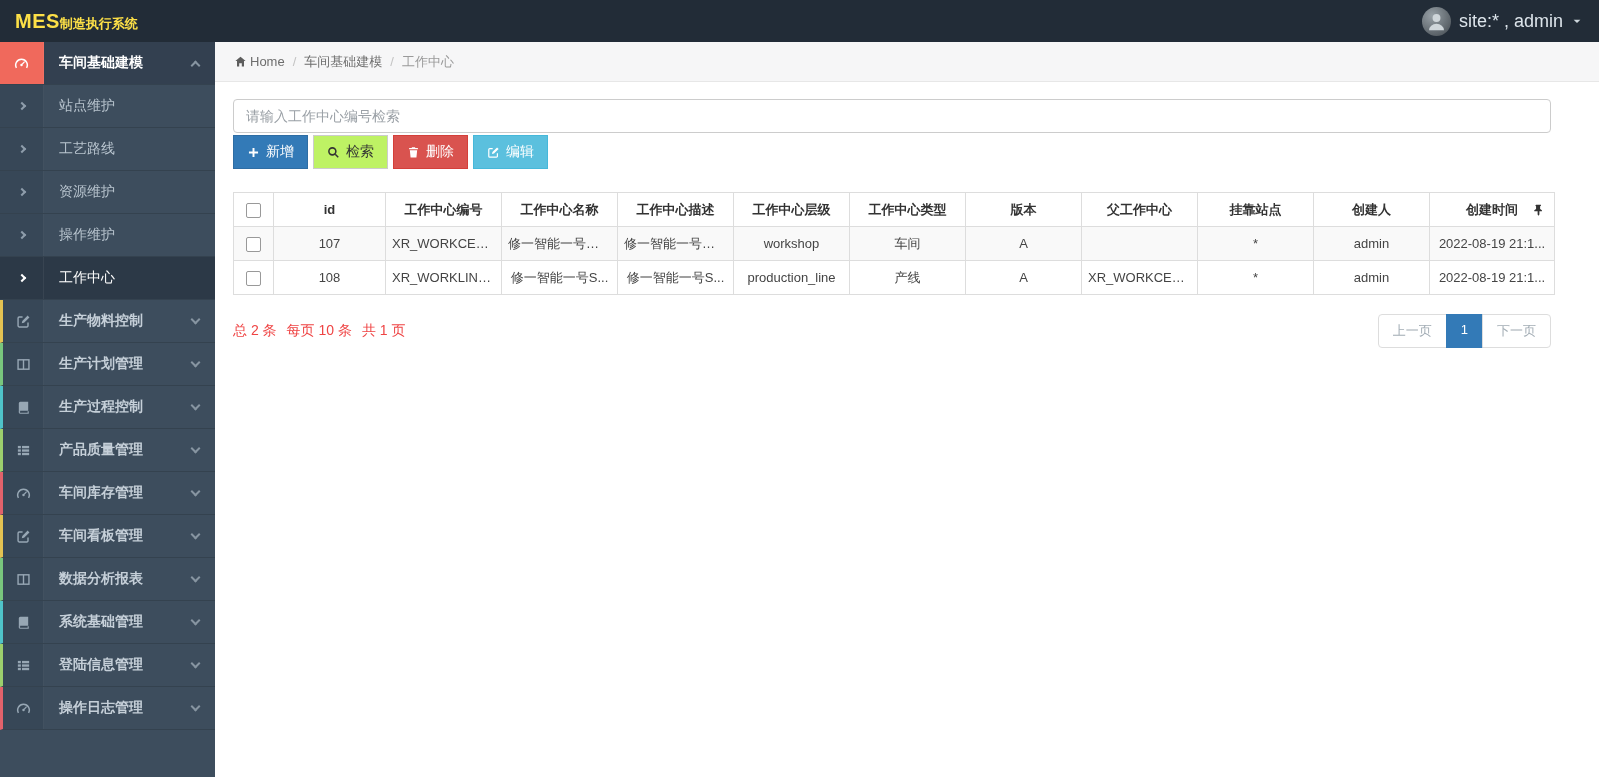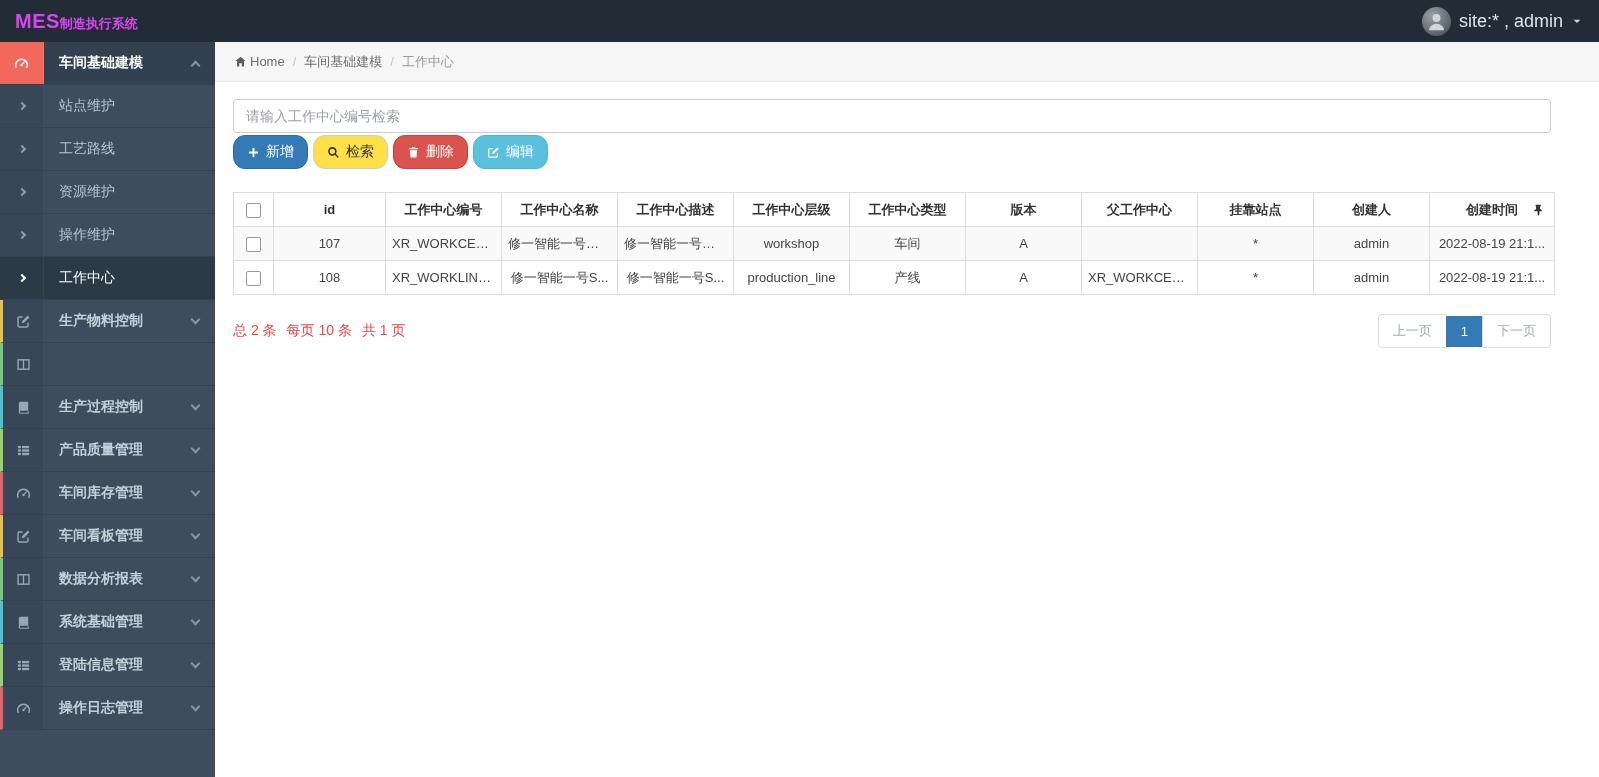--- a/index.html
+++ b/index.html
@@ -2,21 +2,21 @@
 <html><head>
 <meta charset="utf-8">
 <style>
   * { box-sizing: border-box; }
   html,body { margin:0; padding:0; background:#fff; }
   body { font-family:"Liberation Sans","DejaVu Sans",sans-serif; }
   .app { width:1599px; height:777px; display:flex; flex-direction:column; overflow:hidden; background:#fff; }
 
   
   .topbar { flex:0 0 42px; height:42px; background:#222c37; display:flex; align-items:center; }
-  .logo { width:215px; flex:0 0 215px; padding-left:15px; color:#d946ef; white-space:nowrap; }
+  .logo { width:215px; flex:0 0 215px; padding-left:15px; color:#fde047; white-space:nowrap; }
   .logo .mes { font-size:20px; font-weight:bold; letter-spacing:.5px; }
   .logo .suffix { font-size:13px; font-weight:bold; }
   .topbar-right { margin-left:auto; display:flex; align-items:center; gap:8px; padding-right:16px; color:#dde5eb; font-size:18px; cursor:pointer; }
   .avatar { width:29px; height:29px; border-radius:50%; background:radial-gradient(circle at 35% 30%, #97a0a6, #42494f); display:flex; align-items:center; justify-content:center; overflow:hidden; }
   .caret { color:#cdd6dc; display:flex; }
 
   
   .shell { flex:1; display:flex; min-height:0; }
   .sidebar { width:215px; flex:0 0 215px; background:#3d4d5d; overflow:hidden; }
 
@@ -42,37 +42,37 @@
   .breadcrumb { flex:0 0 40px; height:40px; background:#f6f6f7; border-bottom:1px solid #e7e7e7; display:flex; align-items:center; padding-left:19px; font-size:13px; color:#6d6d6d; }
   .bc-home { display:flex; align-items:center; gap:3px; color:#6d6d6d; cursor:pointer; }
   .bc-sep { color:#c3c3c3; padding:0 8px; }
   .bc-cur { color:#9a9a9a; }
 
   .content { padding:17px 48px 0 18px; }
   .search-input { display:block; width:100%; height:34px; border:1px solid #ccc; border-radius:4px; padding:6px 12px; font-size:14px; color:#555; outline:none; font-family:inherit; }
   .search-input::placeholder { color:#9aa0a6; }
 
   .toolbar { margin-top:2px; display:flex; gap:5px; }
-  .btn { height:34px; display:inline-flex; align-items:center; gap:6px; padding:0 13px; border-radius:12px; font-size:14px; border:1px solid transparent; cursor:pointer; font-family:inherit; }
+  .btn { height:34px; display:inline-flex; align-items:center; gap:6px; padding:0 13px; border-radius:0; font-size:14px; border:1px solid transparent; cursor:pointer; font-family:inherit; }
   .btn-primary { background:#337ab7; border-color:#2e6da4; color:#fff; }
-  .btn-default { background:#fde047; border-color:#ccc; color:#333; }
+  .btn-default { background:#bef264; border-color:#ccc; color:#333; }
   .btn-danger  { background:#d9534f; border-color:#d43f3a; color:#fff; }
   .btn-info    { background:#5bc0de; border-color:#46b8da; color:#fff; }
   .bicon { display:flex; }
 
   table.grid { margin-top:23px; border-collapse:collapse; width:100%; font-size:13px; color:#444; table-layout:fixed; }
   .grid th, .grid td { border:1px solid #ddd; text-align:center; padding:7px 6px; height:34px; overflow:hidden; white-space:nowrap; text-overflow:ellipsis; }
   .grid th { font-weight:bold; color:#333; position:relative; background:#fff; }
   .grid tbody tr.odd { background:#f9f9f9; }
   .cb { display:inline-block; width:15px; height:15px; border:1px solid #999; border-radius:2px; background:#fff; vertical-align:middle; cursor:pointer; }
   .pin { position:absolute; right:9px; top:50%; transform:translateY(-50%); color:#333; display:flex; }
 
   .footer-row { display:flex; justify-content:space-between; align-items:center; margin-top:19px; }
   .summary { color:#ef4444; font-size:14px; display:flex; gap:10px; cursor:pointer; }
-  .pagination { display:flex;align-items:center; }
+  .pagination { display:flex; }
   .page-btn { padding:7px 14px; font-size:13px; border:1px solid #ddd; margin-left:-1px; background:#fff; color:#a3adb5; cursor:pointer; }
   .page-btn.first { border-radius:4px 0 0 4px; margin-left:0; }
   .page-btn.last  { border-radius:0 4px 4px 0; }
   .page-btn.active { background:#337ab7; border-color:#337ab7; color:#fff; }
 </style>
 </head>
 <body>
 
 <div class="app">
 
@@ -167,20 +167,26 @@
                 <i class="chev chev-d"></i>
               </span>
             </div>
           </div>
           <div class="mitem group" style="border-left-color:#79c67d">
             <div class="icell">
               <svg width="15" height="15" viewBox="0 0 16 16">
                 <rect x="2.2" y="3" width="11.6" height="10" fill="none" stroke="currentColor" stroke-width="1.5"></rect>
                 <path stroke="currentColor" stroke-width="1.5" d="M8 3v10"></path>
               </svg>
+            </div>
+            <div class="label">
+              <span>生产计划管理</span>
+              <span class="gchev">
+                <i class="chev chev-d"></i>
+              </span>
             </div>
           </div>
           <div class="mitem group" style="border-left-color:#4fc3c9">
             <div class="icell">
               <svg width="15" height="15" viewBox="0 0 16 16">
                 <path fill="currentColor" d="M4.6 1.9h8.4v9.5H4.5A1.6 1.6 0 0 0 3 12.6V3.5a1.6 1.6 0 0 1 1.6-1.6z"></path>
                 <path fill="none" stroke="currentColor" stroke-width="1.2" d="M13 11.9v2.2H4.5a1.4 1.4 0 0 1 0-2.7"></path>
               </svg>
             </div>
             <div class="label">

